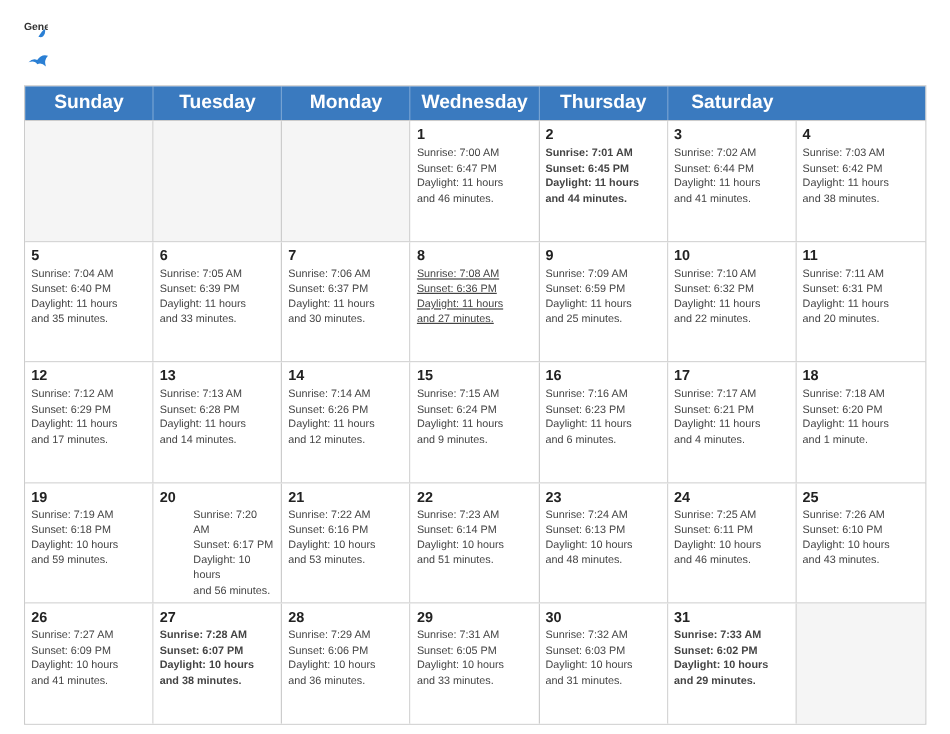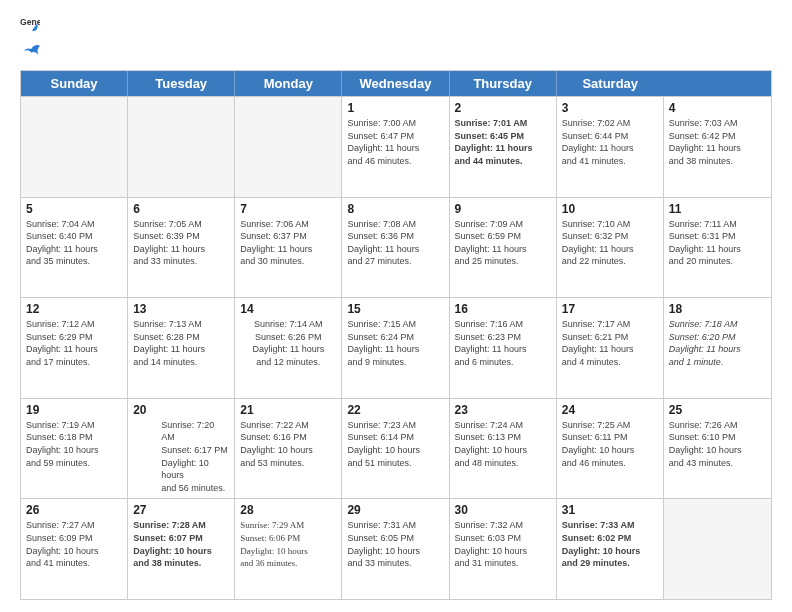--- a/index.html
+++ b/index.html
@@ -50,21 +50,21 @@
       flex-direction: column;
       border: 1px solid #ccc;
     }
     .cal-header {
       display: grid;
       grid-template-columns: repeat(7, 1fr);
       background: #3a7abf;
     }
     .cal-header-cell {
       color: #fff;
-      font-size: 13px;
+      font-size: 16px;
       font-weight: bold;
       padding: 5px 4px;
       text-align: center;
       border-right: 1px solid rgba(255,255,255,0.3);
     }
     .cal-header-cell:last-child { border-right: none; }
     .cal-body {
       flex: 1;
       display: grid;
       grid-template-rows: repeat(5, 1fr);
@@ -183,21 +183,21 @@
           </div>
           <div class="cal-cell">
             <span class="day-num">7</span>
             <div class="day-info" style="white-space: pre-line;">Sunrise: 7:06 AM
 Sunset: 6:37 PM
 Daylight: 11 hours
 and 30 minutes.</div>
           </div>
           <div class="cal-cell">
             <span class="day-num">8</span>
-            <div class="day-info" style="white-space: pre-line;">Sunrise: 7:08 AM
+            <div class="day-info" style="white-space: pre-line; text-decoration: underline;">Sunrise: 7:08 AM
 Sunset: 6:36 PM
 Daylight: 11 hours
 and 27 minutes.</div>
           </div>
           <div class="cal-cell">
             <span class="day-num">9</span>
             <div class="day-info" style="white-space: pre-line;">Sunrise: 7:09 AM
 Sunset: 6:59 PM
 Daylight: 11 hours
 and 25 minutes.</div>
@@ -227,21 +227,21 @@
           </div>
           <div class="cal-cell">
             <span class="day-num">13</span>
             <div class="day-info" style="white-space: pre-line;">Sunrise: 7:13 AM
 Sunset: 6:28 PM
 Daylight: 11 hours
 and 14 minutes.</div>
           </div>
           <div class="cal-cell">
             <span class="day-num">14</span>
-            <div class="day-info" style="white-space: pre-line; text-align: center;">Sunrise: 7:14 AM
+            <div class="day-info" style="white-space: pre-line;">Sunrise: 7:14 AM
 Sunset: 6:26 PM
 Daylight: 11 hours
 and 12 minutes.</div>
           </div>
           <div class="cal-cell">
             <span class="day-num">15</span>
             <div class="day-info" style="white-space: pre-line;">Sunrise: 7:15 AM
 Sunset: 6:24 PM
 Daylight: 11 hours
 and 9 minutes.</div>
@@ -255,21 +255,21 @@
           </div>
           <div class="cal-cell">
             <span class="day-num">17</span>
             <div class="day-info" style="white-space: pre-line;">Sunrise: 7:17 AM
 Sunset: 6:21 PM
 Daylight: 11 hours
 and 4 minutes.</div>
           </div>
           <div class="cal-cell">
             <span class="day-num">18</span>
-            <div class="day-info" style="white-space: pre-line; font-style: italic;">Sunrise: 7:18 AM
+            <div class="day-info" style="white-space: pre-line;">Sunrise: 7:18 AM
 Sunset: 6:20 PM
 Daylight: 11 hours
 and 1 minute.</div>
           </div>
         </div>
         <div class="cal-week">
           <div class="cal-cell">
             <span class="day-num">19</span>
             <div class="day-info" style="white-space: pre-line;">Sunrise: 7:19 AM
 Sunset: 6:18 PM
@@ -329,21 +329,21 @@
           </div>
           <div class="cal-cell">
             <span class="day-num">27</span>
             <div class="day-info" style="white-space: pre-line; font-weight: bold;">Sunrise: 7:28 AM
 Sunset: 6:07 PM
 Daylight: 10 hours
 and 38 minutes.</div>
           </div>
           <div class="cal-cell">
             <span class="day-num">28</span>
-            <div class="day-info" style="white-space: pre-line; font-family: Liberation Serif, serif;">Sunrise: 7:29 AM
+            <div class="day-info" style="white-space: pre-line;">Sunrise: 7:29 AM
 Sunset: 6:06 PM
 Daylight: 10 hours
 and 36 minutes.</div>
           </div>
           <div class="cal-cell">
             <span class="day-num">29</span>
             <div class="day-info" style="white-space: pre-line;">Sunrise: 7:31 AM
 Sunset: 6:05 PM
 Daylight: 10 hours
 and 33 minutes.</div>

